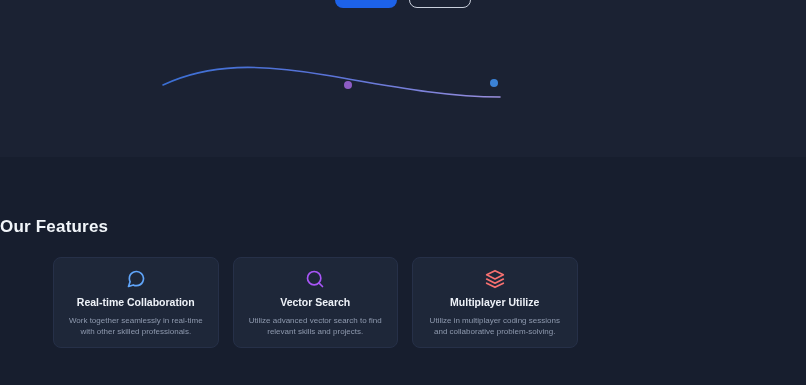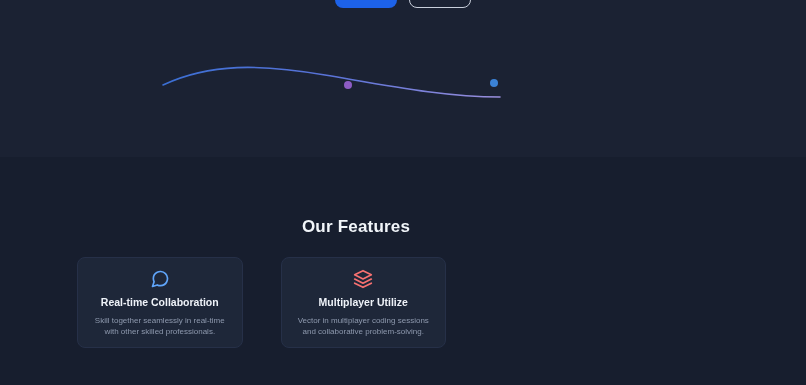--- a/index.html
+++ b/index.html
@@ -74,21 +74,21 @@
   
   .features-section {
     position:absolute; left:0; top:157px;
     width:806px; height:228px;
     background:#171e2e;
   }
   .section-title {
     position:absolute;
     left:0; top:60px;
     width:712px;
-    text-align:center;
+    text-align:left;
     color:#f1f5f9;
     font-size:17px;
     font-weight:bold;
     letter-spacing:0.2px;
   }
 
   .cards-row {
     position:absolute;
     left:53px; top:100px;
     width:700px;
@@ -98,21 +98,20 @@
   .feature-card {
     width:165.5px;
     height:91px;
     background:#1e2739;
     border:1px solid #263048;
     border-radius:8px;
     display:flex;
     flex-direction:column;
     align-items:center;
     padding-top:10px;
-    margin-left:24px;
   }
   .card-icon {
     height:22px;
     display:flex; align-items:center; justify-content:center;
     margin-bottom:7px;
   }
   .card-title {
     color:#eef2f8;
     font-size:10.5px;
     font-weight:bold;
@@ -161,32 +160,42 @@
 
     <div class="cards-row">
 
       <div class="feature-card">
         <div class="card-icon">
           <svg width="20" height="20" viewBox="0 0 24 24" fill="none" stroke="#60a5fa" stroke-width="2" stroke-linecap="round" stroke-linejoin="round">
             <path d="M21 11.5a8.38 8.38 0 0 1-.9 3.8 8.5 8.5 0 0 1-7.6 4.7 8.38 8.38 0 0 1-3.8-.9L3 21l1.9-5.7a8.38 8.38 0 0 1-.9-3.8 8.5 8.5 0 0 1 4.7-7.6 8.38 8.38 0 0 1 3.8-.9h.5a8.48 8.48 0 0 1 8 8v.5z"></path>
           </svg>
         </div>
         <div class="card-title">Real-time Collaboration</div>
-        <div class="card-desc">Skill together seamlessly in real-time with other skilled professionals.</div>
+        <div class="card-desc">Work together seamlessly in real-time with other skilled professionals.</div>
       </div>
 
 
+      <div class="feature-card">
+        <div class="card-icon">
+          <svg width="20" height="20" viewBox="0 0 24 24" fill="none" stroke="#a855f7" stroke-width="2" stroke-linecap="round" stroke-linejoin="round">
+            <circle cx="11" cy="11" r="8"></circle>
+            <line x1="21" y1="21" x2="16.65" y2="16.65"></line>
+          </svg>
+        </div>
+        <div class="card-title">Vector Search</div>
+        <div class="card-desc">Utilize advanced vector search to find relevant skills and projects.</div>
+      </div>
 
       <div class="feature-card">
         <div class="card-icon">
           <svg width="20" height="20" viewBox="0 0 24 24" fill="none" stroke="#f87171" stroke-width="2" stroke-linecap="round" stroke-linejoin="round">
             <polygon points="12 2 2 7 12 12 22 7 12 2"></polygon>
             <polyline points="2 17 12 22 22 17"></polyline>
             <polyline points="2 12 12 17 22 12"></polyline>
           </svg>
         </div>
         <div class="card-title">Multiplayer Utilize</div>
-        <div class="card-desc">Vector in multiplayer coding sessions and collaborative problem-solving.</div>
+        <div class="card-desc">Utilize in multiplayer coding sessions and collaborative problem-solving.</div>
       </div>
 
     </div>
   </div>
 </div>
 
 </body></html>

